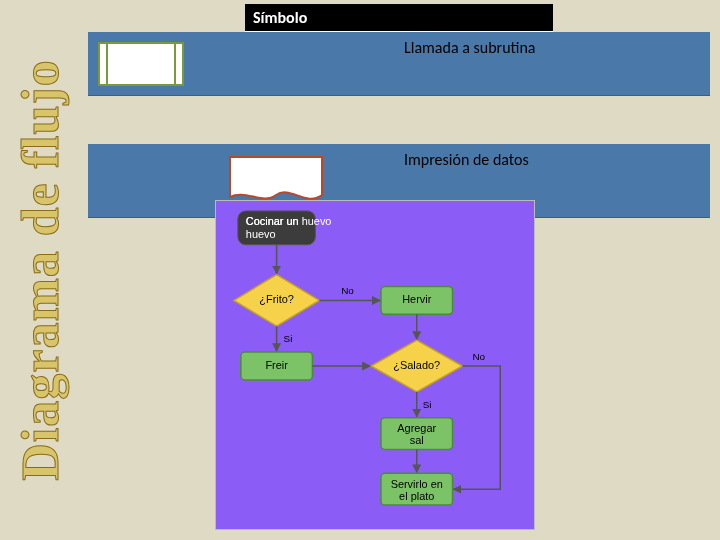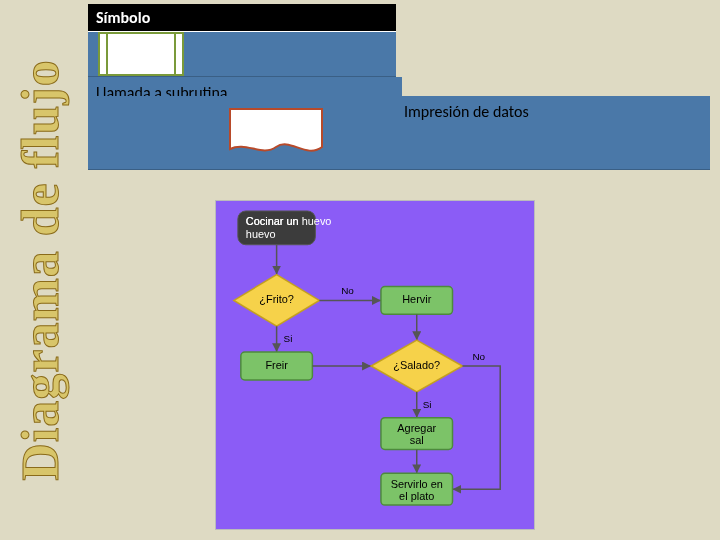--- a/index.html
+++ b/index.html
@@ -26,20 +26,21 @@
   }
   .content {
     position: absolute;
     left: 88px;
     top: 4px;
     width: 622px;
   }
   .hdr-row {
     display: flex;
     height: 28px;
+    justify-content: center;
   }
   .hdr-cell {
     background: #000;
     color: #fff;
     font-weight: bold;
     font-size: 16px;
     padding: 4px 8px;
     border-bottom: 1px solid #fff;
   }
   .hdr-left { width: 308px; }
@@ -57,22 +58,22 @@
     border-bottom: 1px solid #3a5f85;
   }
   .body-desc {
     width: 314px;
     background: #4a78a8;
     color: #000;
     font-size: 16px;
     padding: 6px 8px;
     border-bottom: 1px solid #3a5f85;
   }
-  .row1 { height: 64px; flex-direction: column; }
-  .row2 { height: 74px; }
+  .row1 { height: 64px; }
+  .row2 { height: 74px; margin-top: 48px; }
   .sub-rect {
     width: 86px;
     height: 44px;
     background: #fff;
     border: 2px solid #7a9a3a;
     position: relative;
   }
   .sub-rect::before, .sub-rect::after {
     content: "";
     position: absolute;

